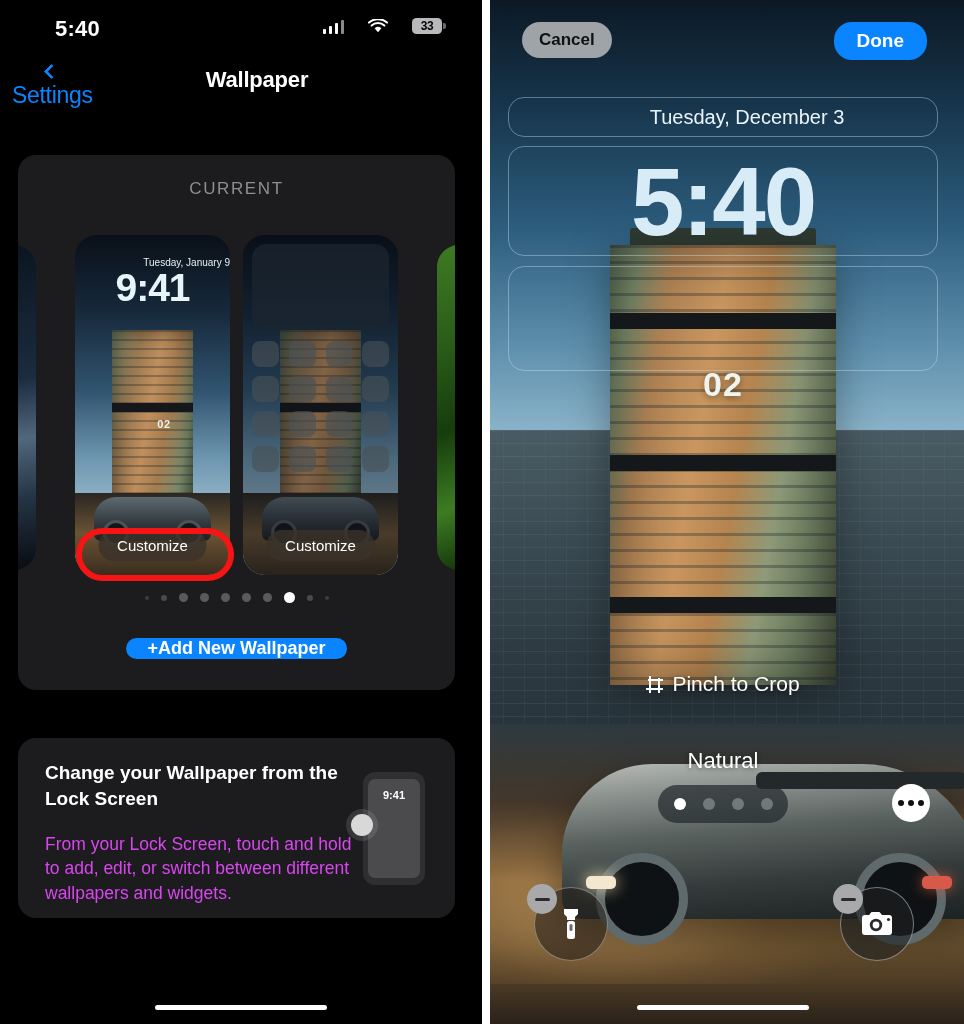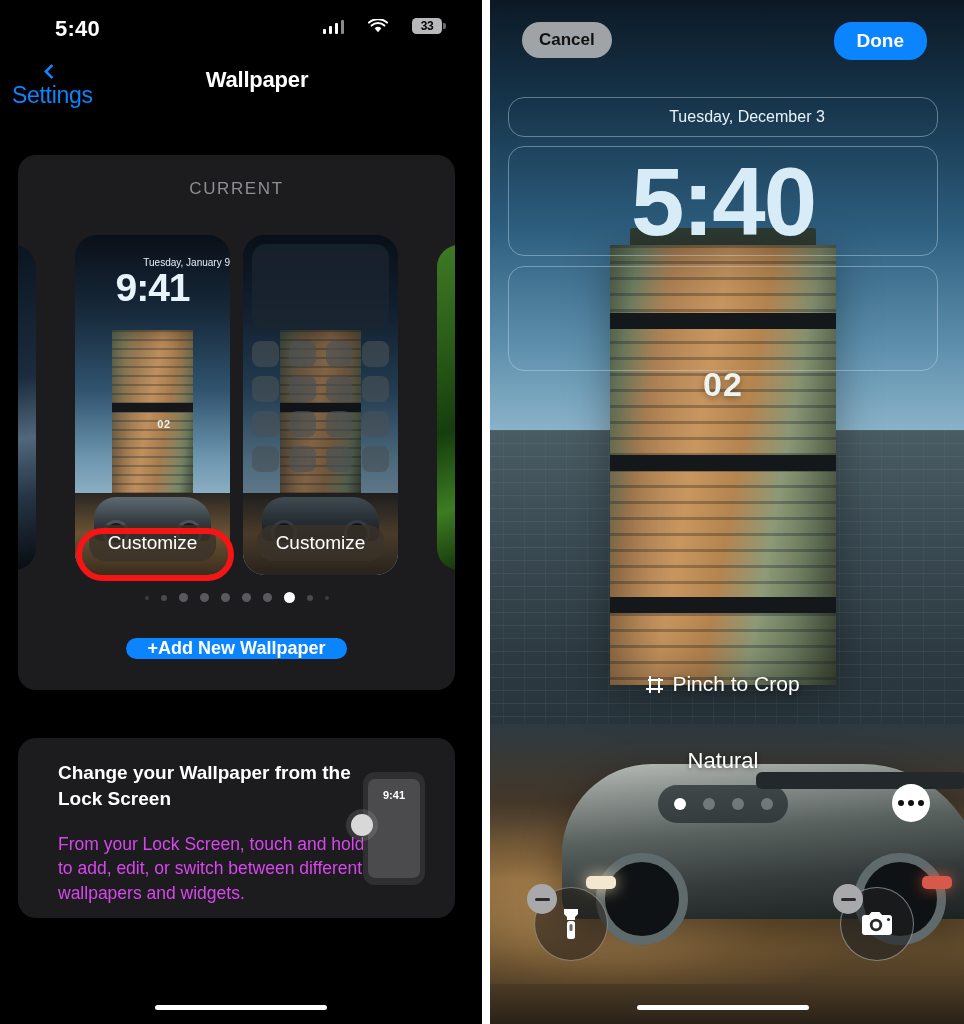--- a/index.html
+++ b/index.html
@@ -73,34 +73,34 @@
                font-size:39px; font-weight:600; color:#e8f4fb; letter-spacing:-1px; line-height:1.1; }
   .hs-dim { position:absolute; inset:0; background:rgba(10,16,24,.34); }
   .hs-widget { position:absolute; left:9px; top:9px; right:9px; height:86px;
                background:rgba(28,38,48,.72); border-radius:14px; }
   .hs-grid { position:absolute; left:9px; top:106px; right:9px;
              display:grid; grid-template-columns:repeat(4,1fr); gap:9px 10px; }
   .hs-app { height:26px; border-radius:8px; background:rgba(72,80,86,.62); }
 
   .cust { position:absolute; bottom:14px; left:50%; transform:translateX(-50%);
           padding:7px 19px; border-radius:16px; background:rgba(58,50,42,.82);
-          color:#fff; font-size:19px; white-space:nowrap; cursor:pointer; }
+          color:#fff; font-size:15px; white-space:nowrap; cursor:pointer; }
 
   .dots { position:absolute; top:437px; left:0; width:437px;
           display:flex; justify-content:center; align-items:center; gap:12px; }
   .dot { width:9px; height:9px; border-radius:50%; background:#5a5a5e; cursor:pointer; }
   .dot.small { width:6px; height:6px; background:#4a4a4e; }
   .dot.tiny { width:4px; height:4px; background:#3d3d41; }
   .dot.on { background:#fff; width:11px; height:11px; }
 
   .addbtn { position:absolute; top:483px; left:50%; transform:translateX(-50%);
             background:#0a84ff; color:#fff; font-size:18px; font-weight:600;
             padding:0 22px; border-radius:22px; cursor:pointer; white-space:nowrap; }
 
-  .card-info { top:738px; height:180px; padding:22px 40px; }
+  .card-info { top:738px; height:180px; padding:22px 27px; }
   .info-h { font-size:19px; font-weight:700; color:#fff; line-height:1.35; width:300px; }
   .info-b { margin-top:21px; font-size:17.5px; color:#d946ef; line-height:1.38; width:310px; }
   .phone { position:absolute; right:30px; top:34px; width:62px; height:113px;
            border-radius:12px; background:#2f2f31; padding:7px 5px; }
   .phone-scr { width:100%; height:100%; border-radius:7px; background:#4b4b4d; position:relative; }
   .phone-time { position:absolute; top:10px; left:0; width:100%; text-align:center;
                 font-size:11px; font-weight:700; color:#fff; }
   .touch { position:absolute; left:-12px; top:42px; width:22px; height:22px;
            border-radius:50%; background:#d8d8d8; box-shadow:0 0 0 5px rgba(200,200,200,.16); }
 
@@ -151,21 +151,21 @@
   .r-l1 { left:24px; } .r-l2 { right:30px; background:#d8584a; box-shadow:0 0 14px rgba(230,90,70,.7); }
 
   .r-cancel { position:absolute; left:40px; top:22px; padding:8px 17px; border-radius:18px;
               background:rgba(200,200,200,.78); color:#111; font-size:17px; font-weight:700; cursor:pointer; }
   .r-done { position:absolute; right:37px; top:22px; padding:8px 23px; border-radius:18px;
             background:#0a84ff; color:#fff; font-size:19px; font-weight:700; cursor:pointer; }
 
   .slot { position:absolute; border:1.6px solid rgba(200,225,240,.42); border-radius:16px; cursor:pointer; }
   .slot-date { left:26px; top:97px; width:430px; height:40px;
                display:flex; align-items:center; justify-content:center; }
-  .slot-date span { font-size:16px; color:#e9f3fa; font-weight:500;margin-left:48px; }
+  .slot-date span { font-size:20px; color:#e9f3fa; font-weight:500;margin-left:48px; }
   .slot-time { left:26px; top:146px; width:430px; height:110px; }
   .slot-wid { left:26px; top:266px; width:430px; height:105px; }
   .r-time { position:absolute; left:26px; top:152px; width:430px; text-align:center;
             font-size:96px; font-weight:600; color:#d8ecf8; letter-spacing:-2px; line-height:1.05; }
 
   .pinch { position:absolute; left:0; top:672px; width:482px;
            display:flex; align-items:center; justify-content:center; gap:9px;
            color:#fff; font-size:21px; font-weight:500; text-shadow:0 1px 5px rgba(0,0,0,.55); }
   .crop-ic { position:relative; width:17px; height:17px; }
   .crop-ic::before { content:""; position:absolute; left:3px; top:0; width:2px; height:17px; background:#fff; }

